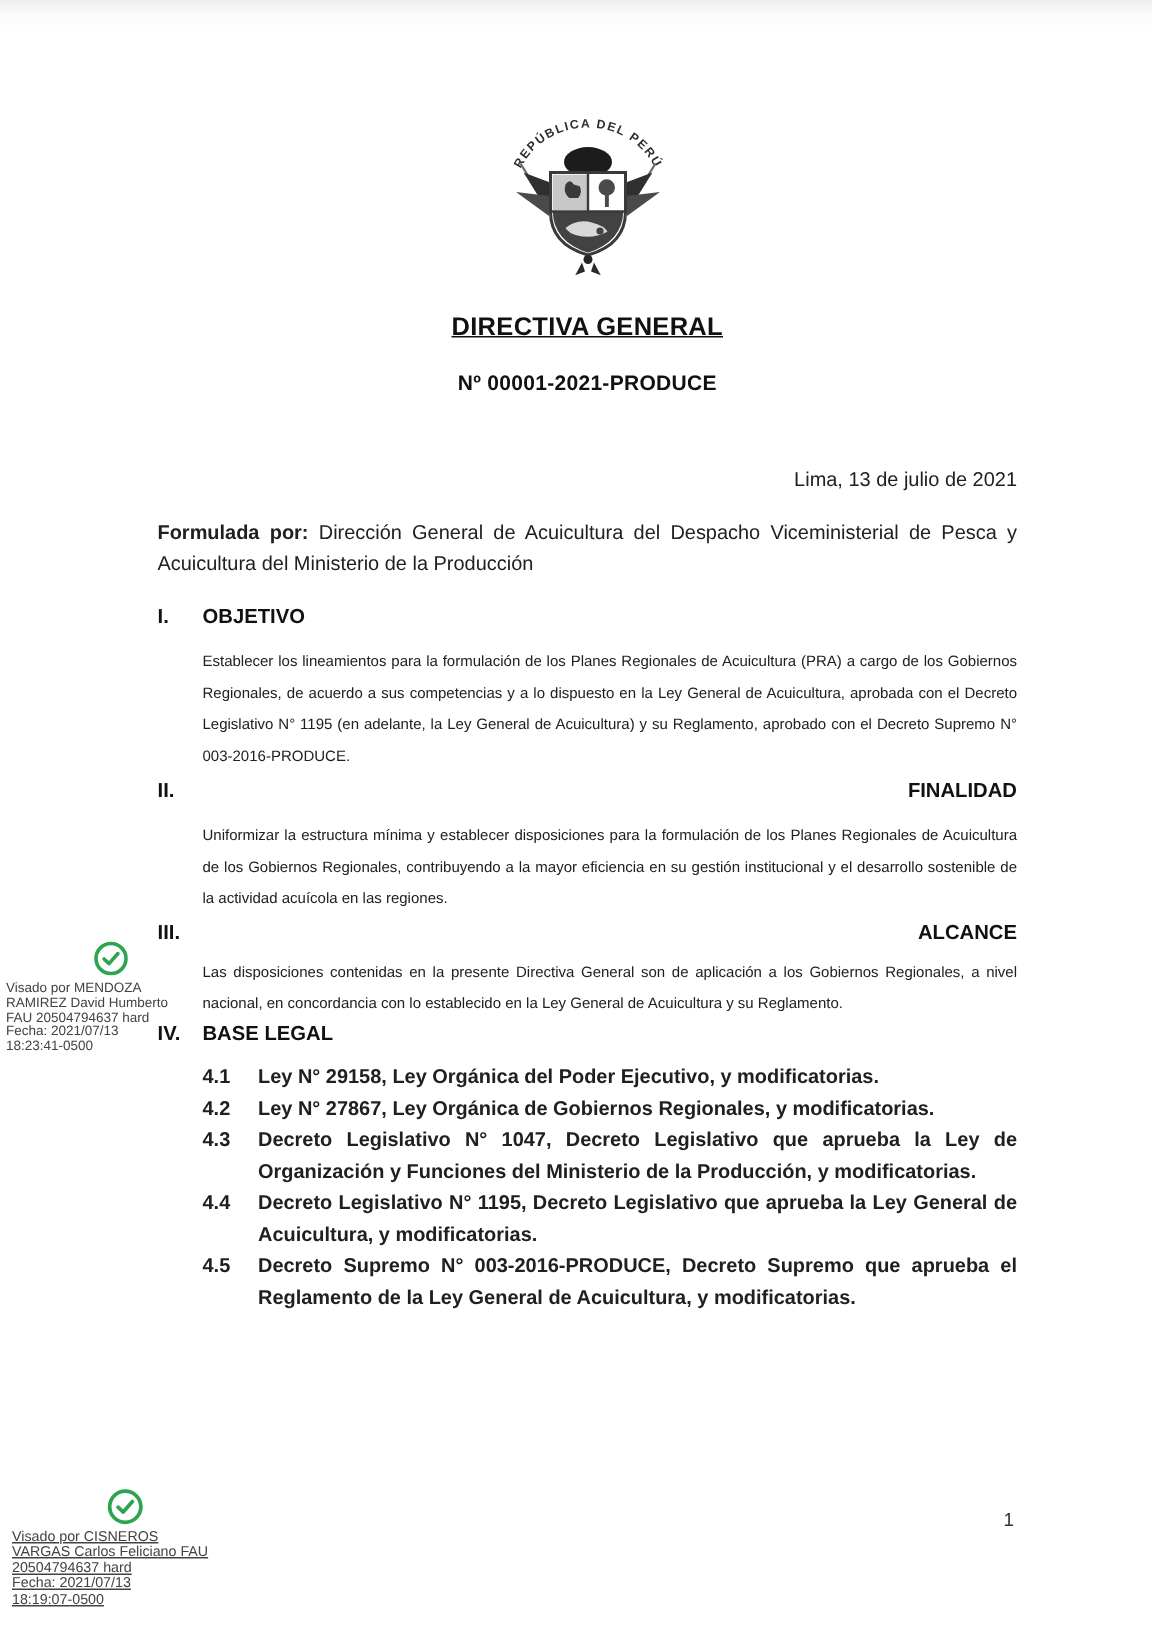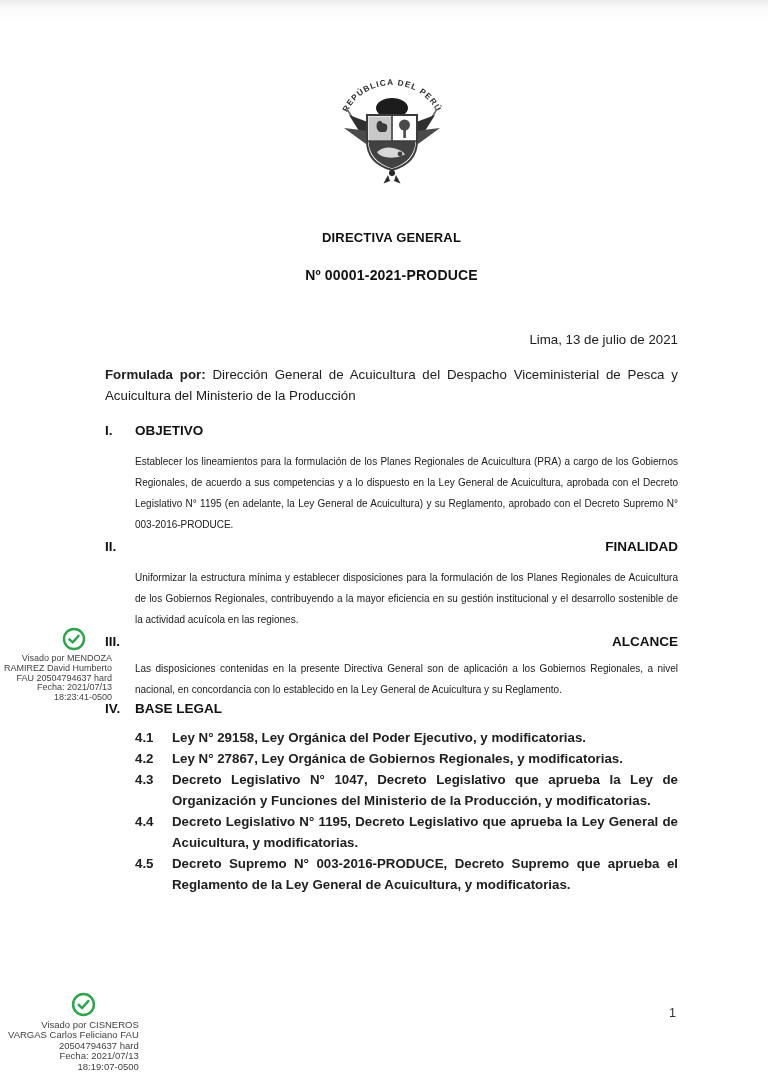--- a/index.html
+++ b/index.html
@@ -21,21 +21,21 @@
     margin-top: 71px;
     height: 118px;
     display: flex;
     justify-content: center;
   }
   .h-center {
     text-align: center;
     font-weight: bold;
     color: #111;
   }
-  .doc-type    { margin-top: 40px; font-size: 13px; line-height: 18px; letter-spacing: 0.2px; }
+  .doc-type    { margin-top: 20px; font-size: 17px; line-height: 18px; letter-spacing: 0.2px; text-decoration: underline; }
   .doc-number  { margin-top: 19px; font-size: 14px; line-height: 18px; letter-spacing: 0.2px; }
   .date-line   { margin-top: 45px; font-size: 13.3px; line-height: 21px; }
   .doc-title   { margin-top: 38px; font-size: 13.8px; line-height: 20px; }
   .formulada   { margin-top: 14px; font-size: 13.3px; line-height: 21px; text-align: justify; }
   .sec-heading {
     display: flex;
     font-weight: bold;
     font-size: 13.5px;
     line-height: 17px;
     color: #111;
@@ -56,31 +56,30 @@
     display: flex;
     font-size: 13.3px;
     line-height: 21px;
   }
   .legal-item .li-num { width: 37px; flex: 0 0 37px; }
   .legal-item .li-text { flex: 1; text-align: justify; }
   .stamp {
     position: absolute;
     z-index: 3;
     color: #424242;
-    text-align: right;
   }
   .stamp .check { display: block; }
   .stamp-text {
     font-size: 9px;
     line-height: 9.8px;
     white-space: nowrap;
   }
   #stamp1 { left: 4px; top: 627px; }
   #stamp1 .check { margin-left: 58px; margin-bottom: 3px; }
-  #stamp2 { left: 8px; top: 992px; }
+  #stamp2 { left: 8px; top: 992px; text-decoration: underline; }
   #stamp2 .check { margin-left: 63px; margin-bottom: 3px; }
   #stamp2 .stamp-text { font-size: 9.5px; line-height: 10.4px; }
   .page-number {
     position: absolute;
     left: 669px;
     top: 1006px;
     font-size: 12.5px;
     color: #333;
   }
   p { margin: 0; text-align: right; }

